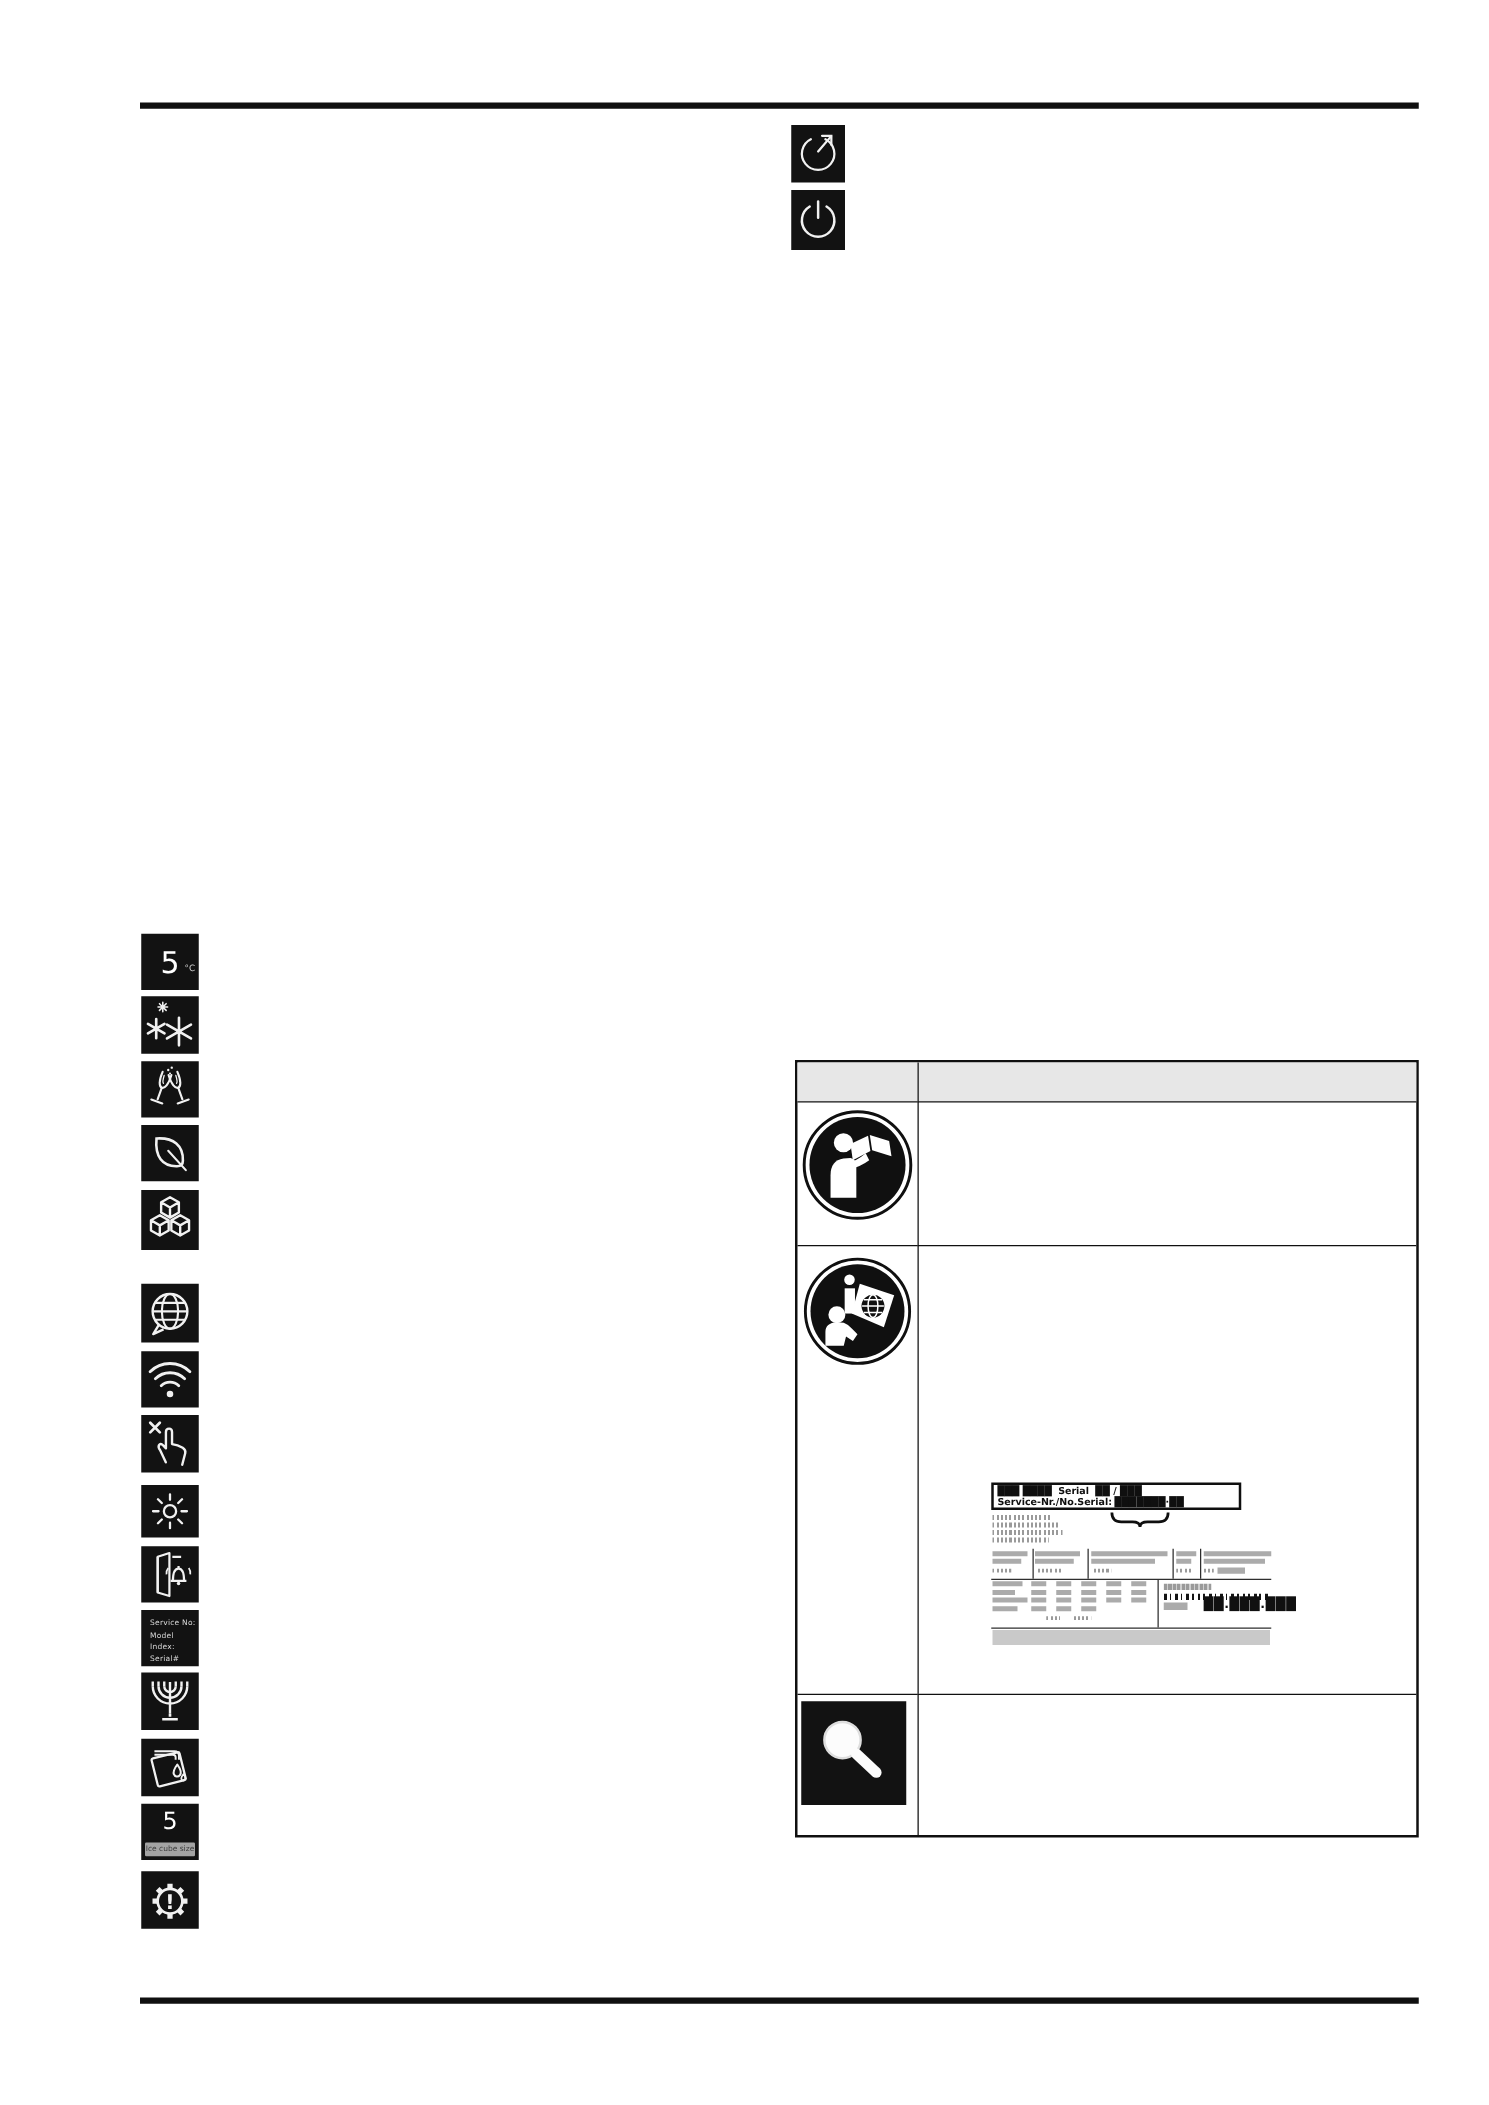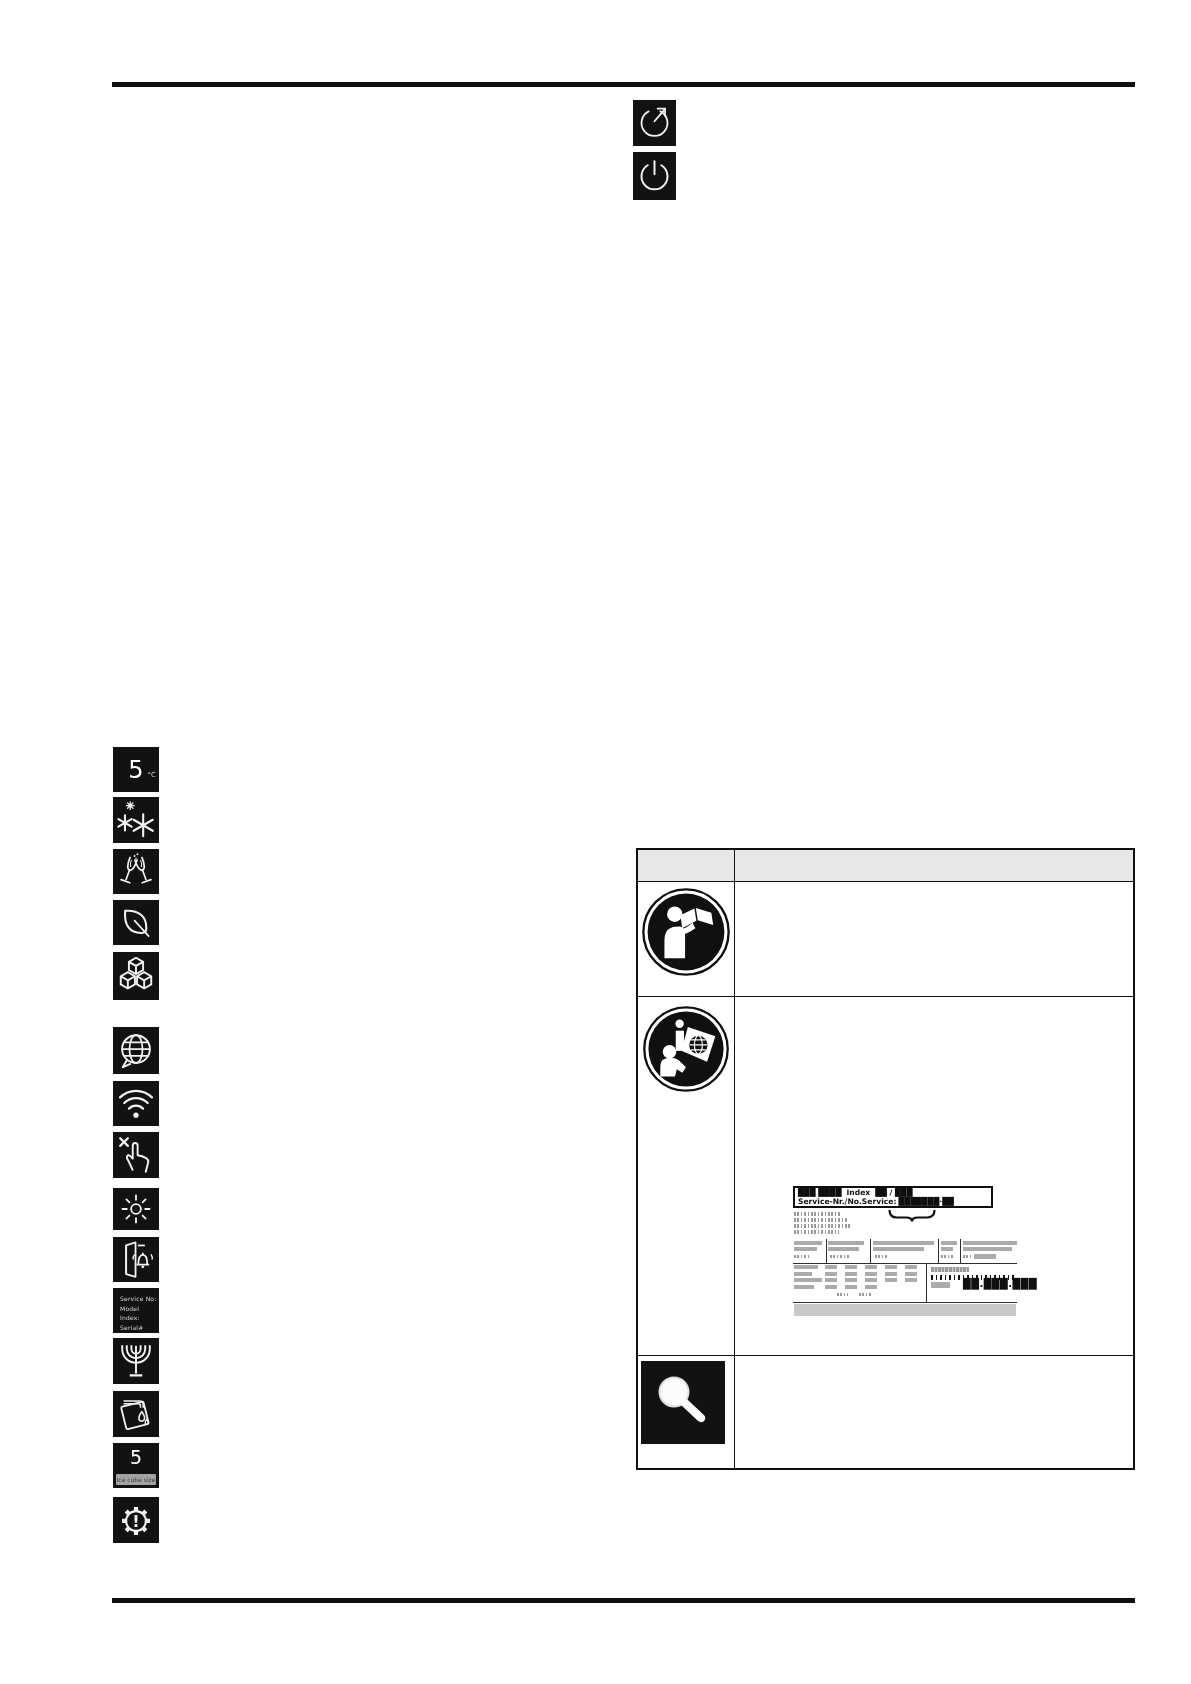--- a/index.html
+++ b/index.html
@@ -235,24 +235,24 @@
         <path d="M52 43.5 L71 43.5 M53.5 38 L69.5 38 M53.5 49 L69.5 49" stroke="#ffffff" stroke-width="1.3"></path>
         <circle cx="30" cy="51" r="7.4" fill="#ffffff"></circle>
         <path d="M20 78 L20 66 Q20 58 30 57.5 L36 58 Q40 59.5 43 63 L48 68 L44 74 L38 70 L36 78 Z" fill="#ffffff"></path>
       </svg>
     </div>
     <div class="cell rowb colb">
 
       <div class="plate">
         <div class="plate-box">
           <div>
-            <span>███ ████</span><span class="lbl1">Index</span><span>██ / ███</span>
+            <span>███ ████</span><span class="lbl1">Serial</span><span>██ / ███</span>
           </div>
           <div>
-            <span>Service-Nr./No.Service:</span><span class="blk2">███████·██</span>
+            <span>Service-Nr./No.Serial:</span><span class="blk2">███████·██</span>
           </div>
         </div>
         <svg style="position:absolute;left:95px;top:23px" width="48" height="13" viewBox="0 0 48 13">
           <path d="M1.5 1 Q1.5 8.5 9 8.5 L18 8.5 Q24 8.5 24 12.5 Q24 8.5 30 8.5 L39 8.5 Q46.5 8.5 46.5 1" fill="none" stroke="#0f0f0f" stroke-width="2.2"></path>
         </svg>
         <div class="tk" style="left:1px;top:26px;width:47px;height:3.6px"></div>
         <div class="tk" style="left:1px;top:32px;width:53px;height:3.6px"></div>
         <div class="tk" style="left:1px;top:38px;width:56px;height:3.6px"></div>
         <div class="tk" style="left:1px;top:44px;width:45px;height:3.6px"></div>
 

